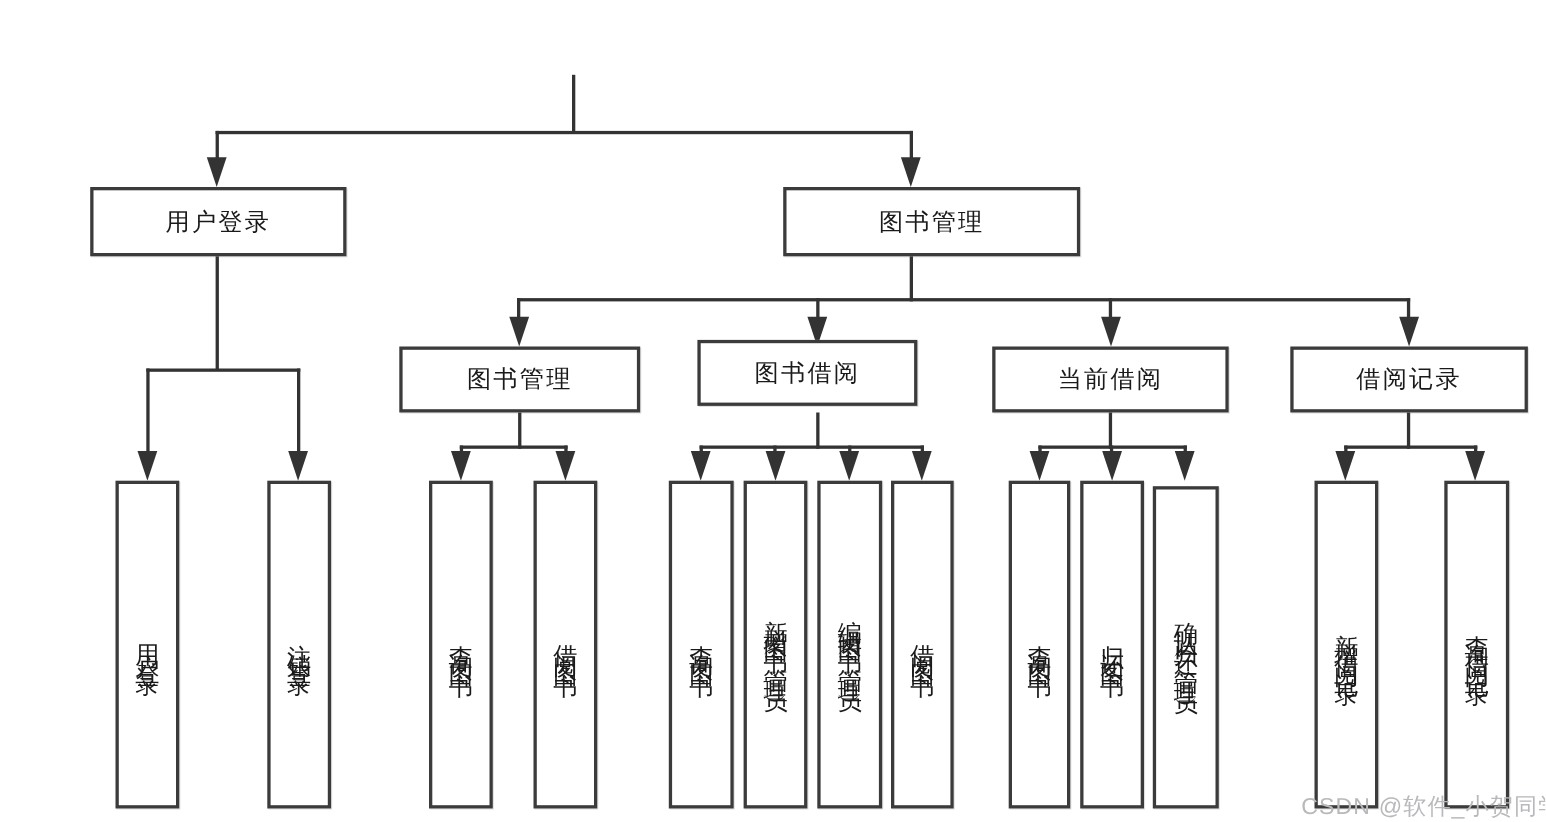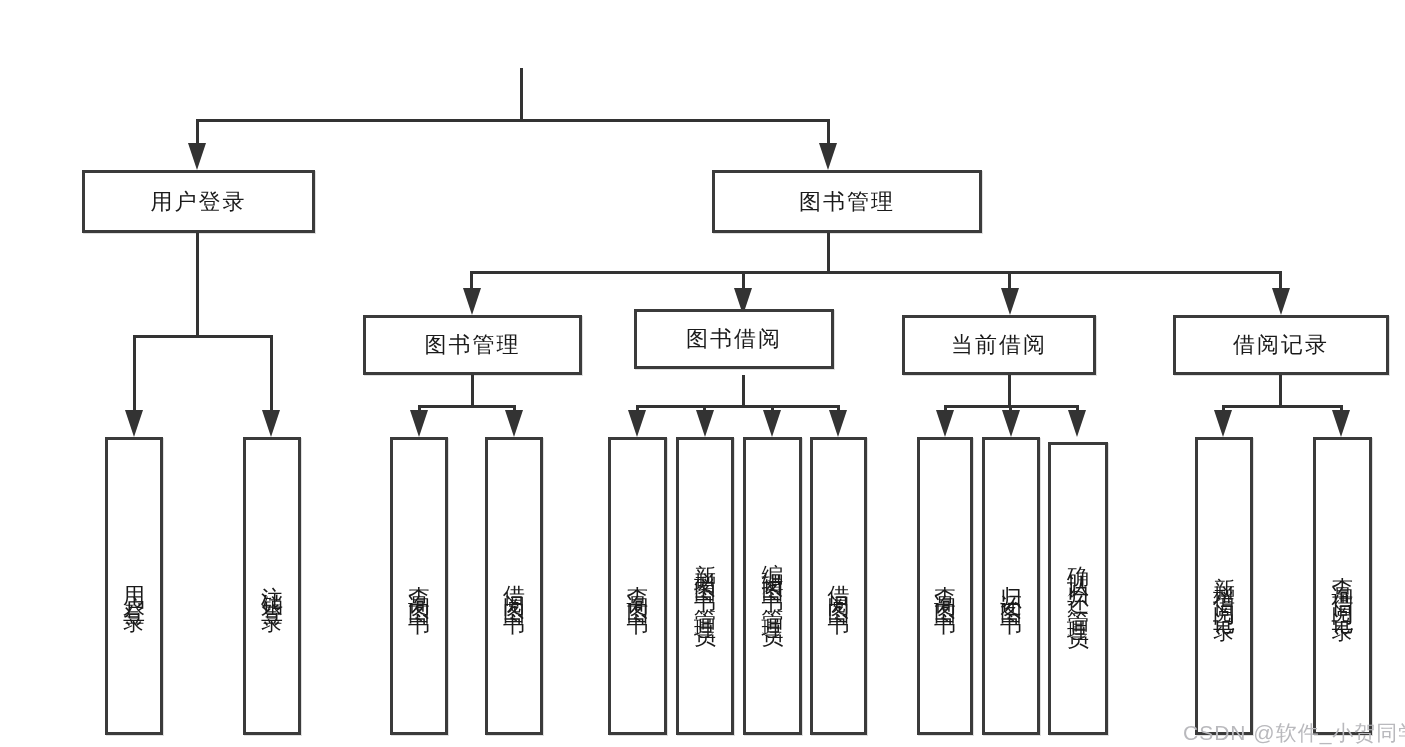--- a/index.html
+++ b/index.html
@@ -81,21 +81,21 @@
   <div class="arrow" style="left:463px; top:288px;"></div>
   <div class="vline" style="left:742px; top:271px; height:20px;"></div>
   <div class="arrow" style="left:734px; top:288px;"></div>
   <div class="vline" style="left:1008px; top:271px; height:20px;"></div>
   <div class="arrow" style="left:1001px; top:288px;"></div>
   <div class="vline" style="left:1279px; top:271px; height:20px;"></div>
   <div class="arrow" style="left:1272px; top:288px;"></div>
 
   <div class="box" style="left:363px; top:315px; width:219px; height:60px;">图书管理</div>
   <div class="box" style="left:634px; top:309px; width:200px; height:60px;">图书借阅</div>
-  <div class="box" style="left:902px; top:315px; width:194px; height:60px;">当前借阅</div>
+  <div class="box" style="left:902px; top:315px; width:215px; height:60px;">当前借阅</div>
   <div class="box" style="left:1173px; top:315px; width:216px; height:60px;">借阅记录</div>
 
   <div class="vline" style="left:471px; top:375px; height:33px;"></div>
   <div class="hline" style="left:418px; top:405px; width:98px;"></div>
   <div class="vline" style="left:418px; top:405px; height:10px;"></div>
   <div class="arrow" style="left:410px; top:410px;"></div>
   <div class="vline" style="left:513px; top:405px; height:10px;"></div>
   <div class="arrow" style="left:505px; top:410px;"></div>
 
   <div class="vline" style="left:742px; top:375px; height:33px;"></div>

